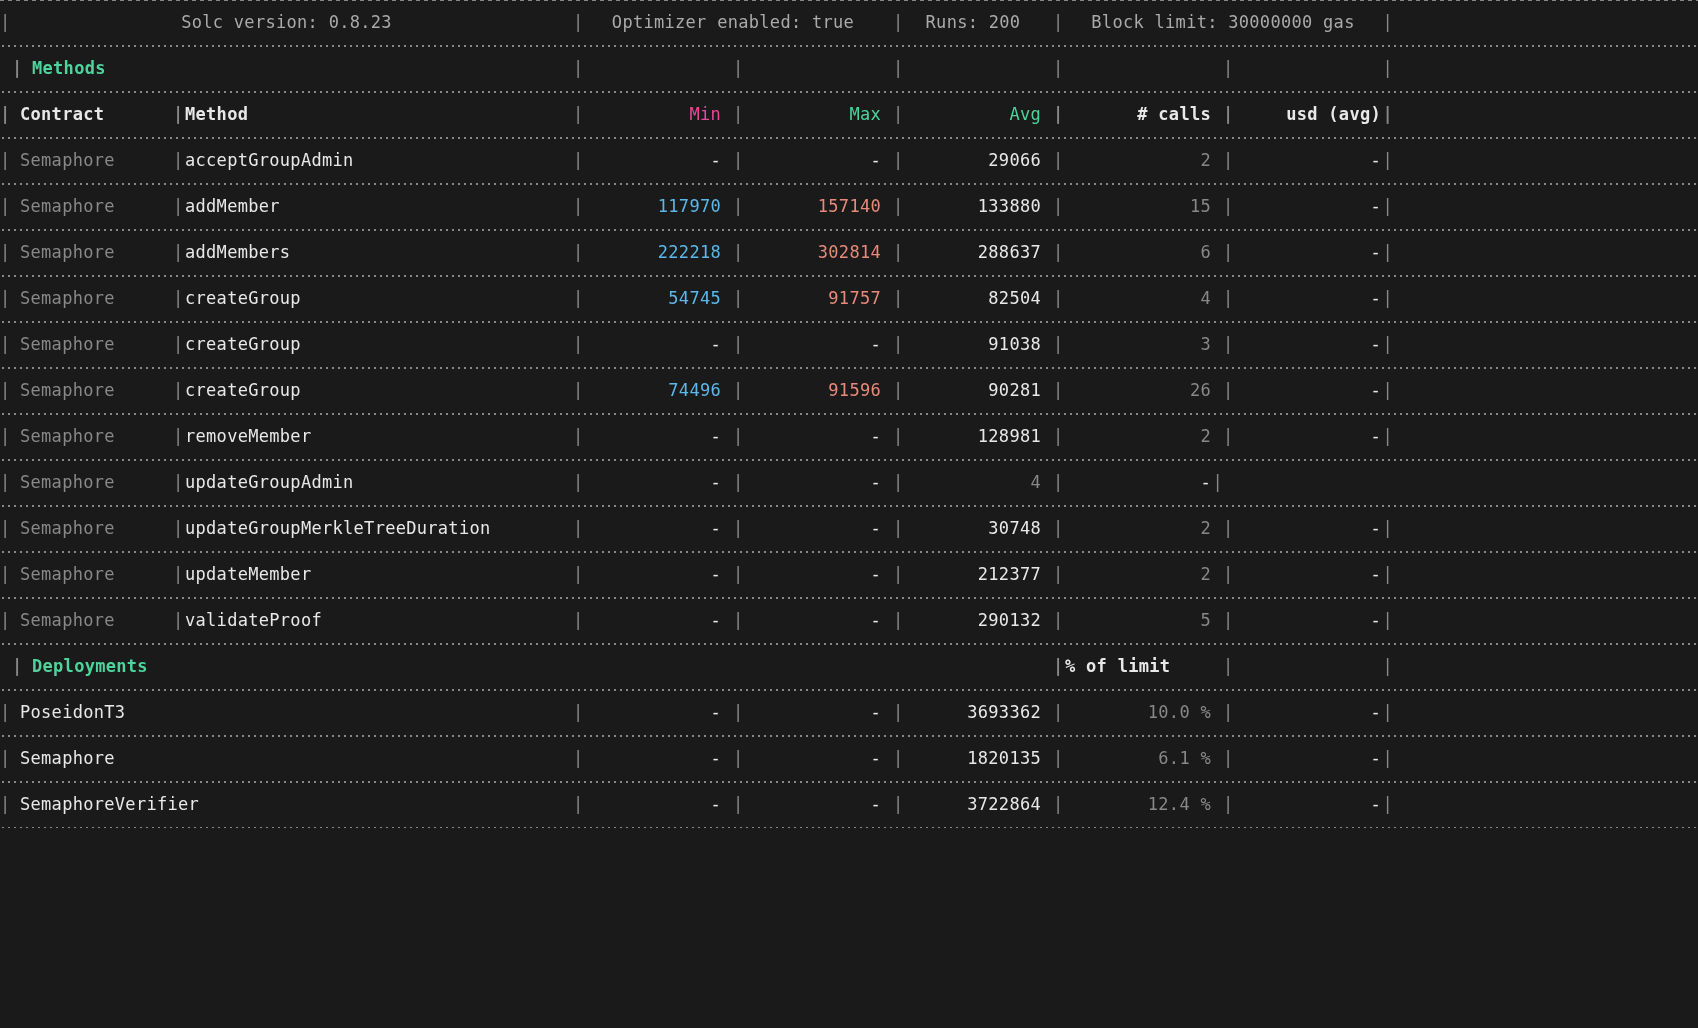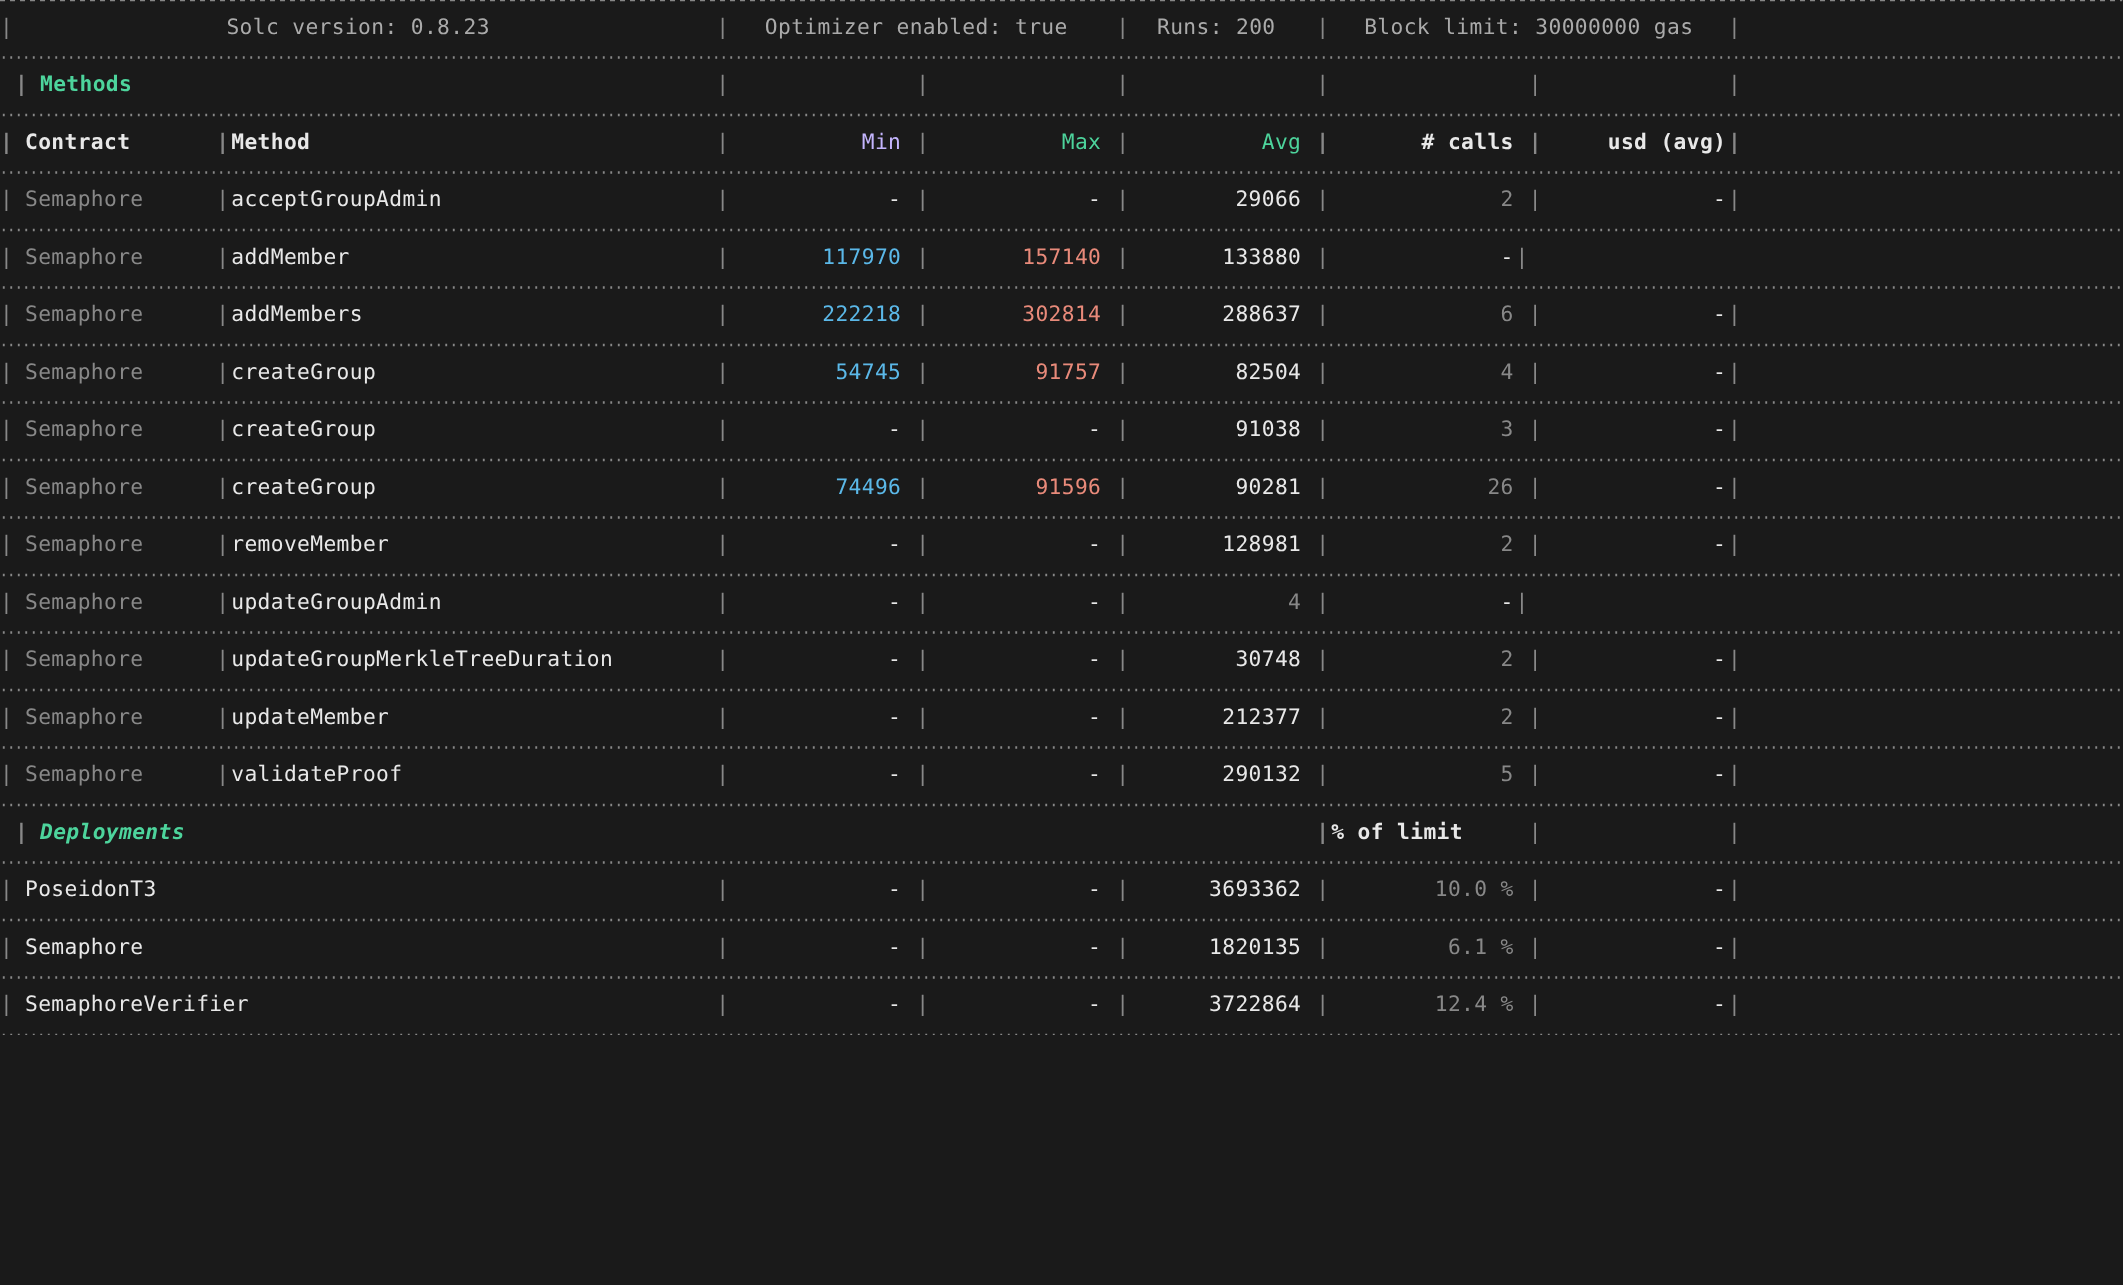--- a/index.html
+++ b/index.html
@@ -63,40 +63,40 @@
     top: -1px;
     height: 2px;
     background-image: linear-gradient(to right, #888 50%, transparent 50%);
     background-size: 8px 2px;
     background-repeat: repeat-x;
   }
   .right { justify-content: flex-end; }
   .center { justify-content: center; }
   .section-label { color: #4dd49c; font-weight: bold; padding-left: 20px; margin-left: 12px; }
   .header-cell { color: #e8e8e8; font-weight: bold; }
-  .header-min { color: #c4b5fd; font-weight: normal; }
+  .header-min { color: #ec4899; font-weight: normal; }
   .header-max { color: #4dd49c; font-weight: normal; }
   .header-avg { color: #4dd49c; font-weight: normal; }
   .dim { color: #888; }
   .min-val { color: #5bb8e8; }
   .max-val { color: #e88a7a; }
   .white { color: #e8e8e8; }
   .info-row {
     display: grid;
     grid-template-columns: 573px 320px 160px 340px;
     height: 46px;
   }
   .info-cell {
     position: relative;
     display: flex;
     align-items: center;
     padding: 0 12px;
     color: #aaa;
   }
-  .span-all-dep { grid-column: 1 / 6; font-style: italic; }
+  .span-all-dep { grid-column: 1 / 6; }
   .dep-name-cell {
     grid-column: 1 / 3;
     padding-left: 20px;
   }
 </style>
 </head>
 <body>
 
 <div class="report">
 
@@ -135,20 +135,21 @@
         <div class="cell pipe-left white right">29066</div>
         <div class="cell pipe-left dim right">2</div>
         <div class="cell pipe-left white right pipe-right">-</div>
       </div>
       <div class="row dotted-bottom">
         <div class="cell pipe-left dim" style="padding-left: 20px;">Semaphore</div>
         <div class="cell pipe-left white">addMember</div>
         <div class="cell pipe-left min-val right">117970</div>
         <div class="cell pipe-left max-val right">157140</div>
         <div class="cell pipe-left white right">133880</div>
+        <div class="cell pipe-left dim right">15</div>
         <div class="cell pipe-left white right pipe-right">-</div>
       </div>
       <div class="row dotted-bottom">
         <div class="cell pipe-left dim" style="padding-left: 20px;">Semaphore</div>
         <div class="cell pipe-left white">addMembers</div>
         <div class="cell pipe-left min-val right">222218</div>
         <div class="cell pipe-left max-val right">302814</div>
         <div class="cell pipe-left white right">288637</div>
         <div class="cell pipe-left dim right">6</div>
         <div class="cell pipe-left white right pipe-right">-</div>

